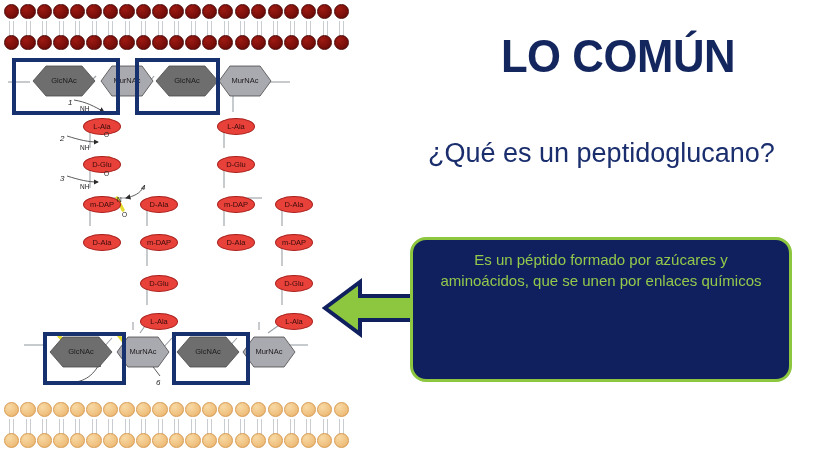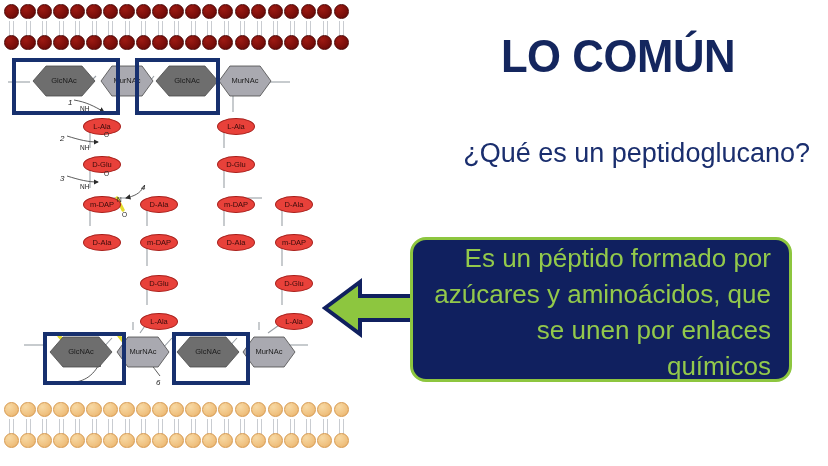--- a/index.html
+++ b/index.html
@@ -20,38 +20,38 @@
     font-weight:bold;
     font-size:47px;
     letter-spacing:-0.5px;
     color:#14265E;
     transform:scaleX(0.93);
     transform-origin:center;
     white-space:nowrap;
   }
   .subtitle{
     position:absolute;left:428px;top:136px;width:382px;
-    text-align:right;
+    text-align:left;
     font-size:27px;
     line-height:1.30;
     color:#1A2E6E;
   }
   .callout{
     position:absolute;left:410px;top:237px;width:382px;height:145px;
     box-sizing:border-box;
     background:#10205F;
     border:3px solid #8DC63F;
     border-radius:16px;
     display:flex;align-items:flex-start;justify-content:center;
   }
   .callout-text{
-    margin-top:1px;
+    margin-top:10px;
     width:340px;
-    text-align:right;
-    font-size:26px;
+    text-align:center;
+    font-size:15px;
     line-height:1.38;
     color:#93C94B;
   }
   .citation{
     position:absolute;left:640px;top:437px;width:170px;
     text-align:right;
     font-size:12.5px;
     color:#1a1a1a;
   }
 

